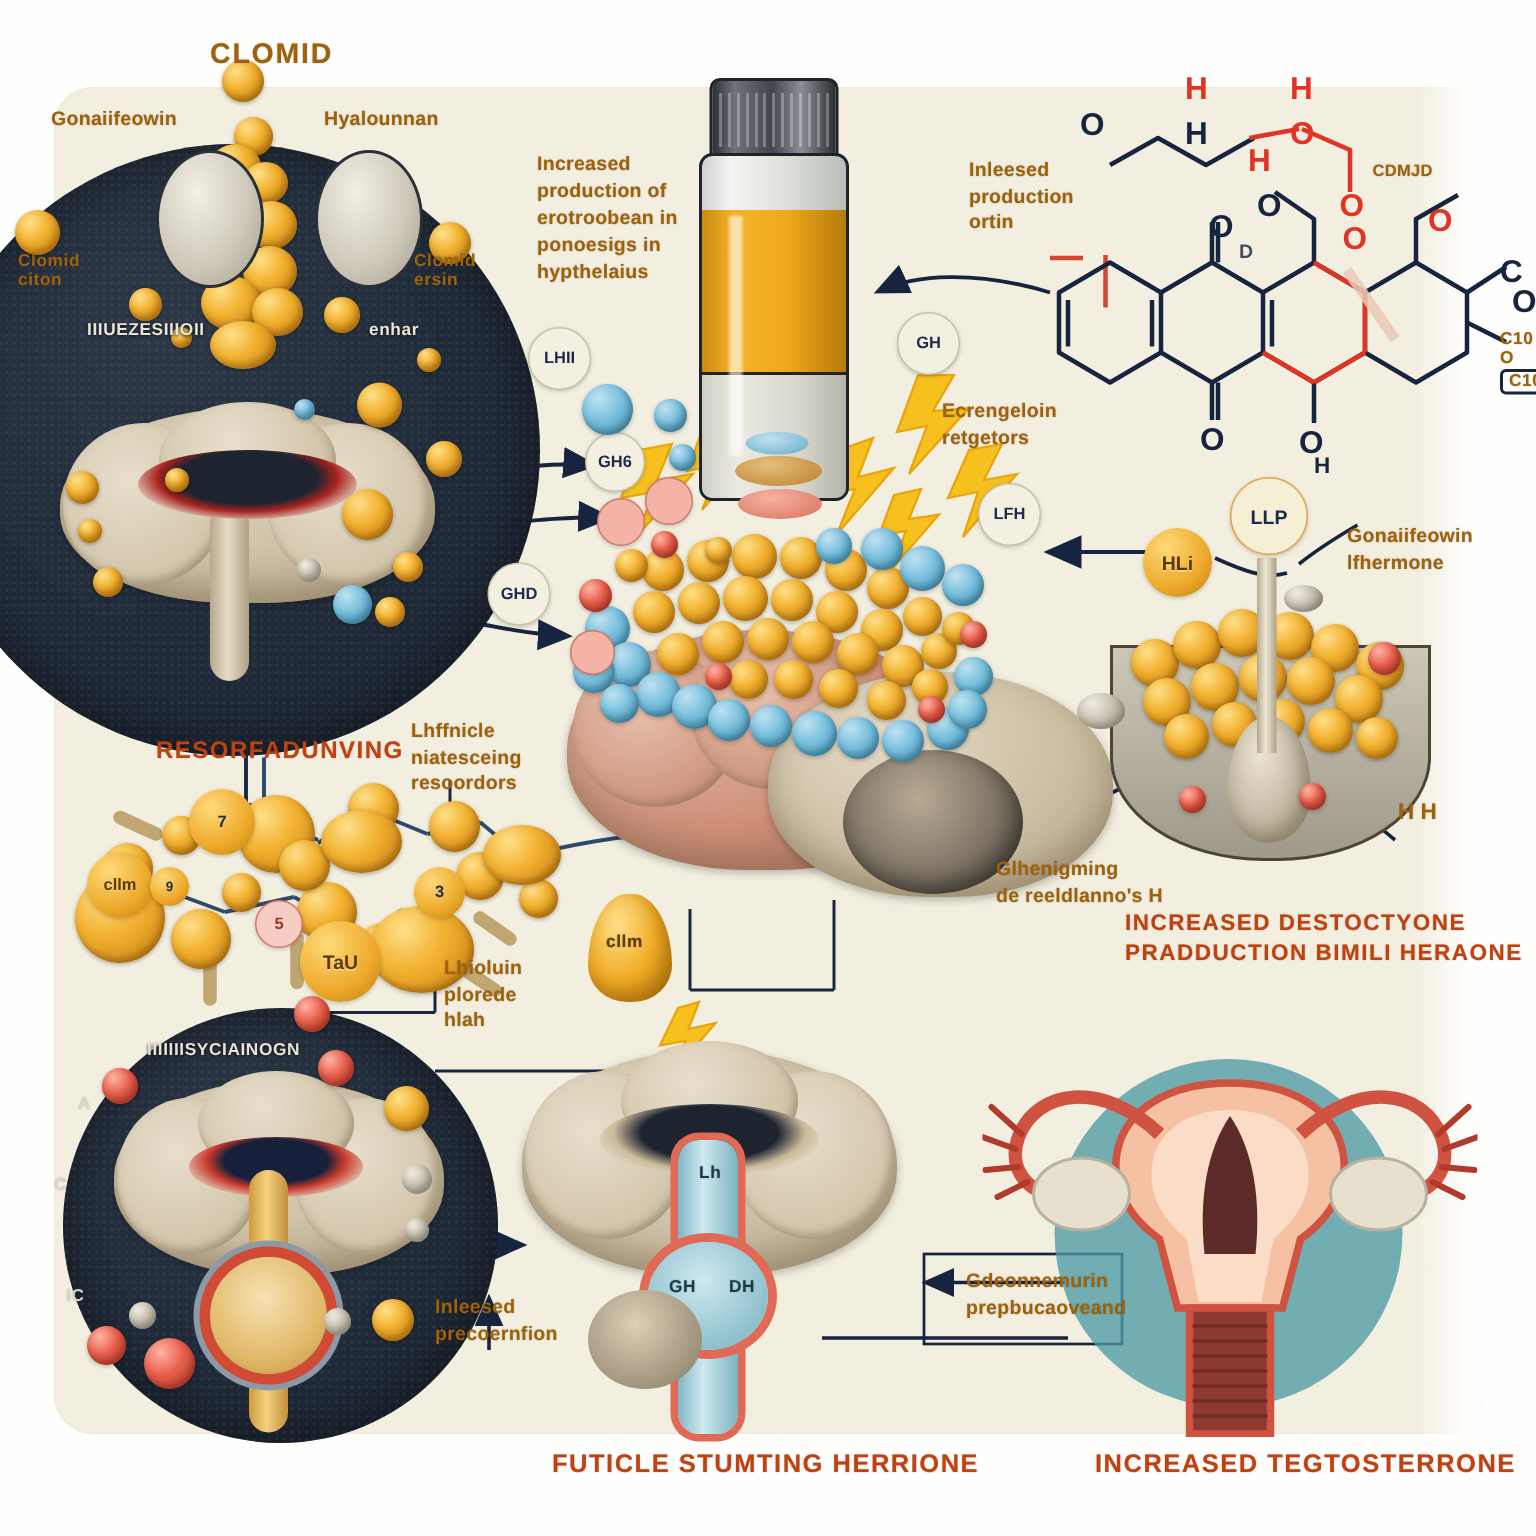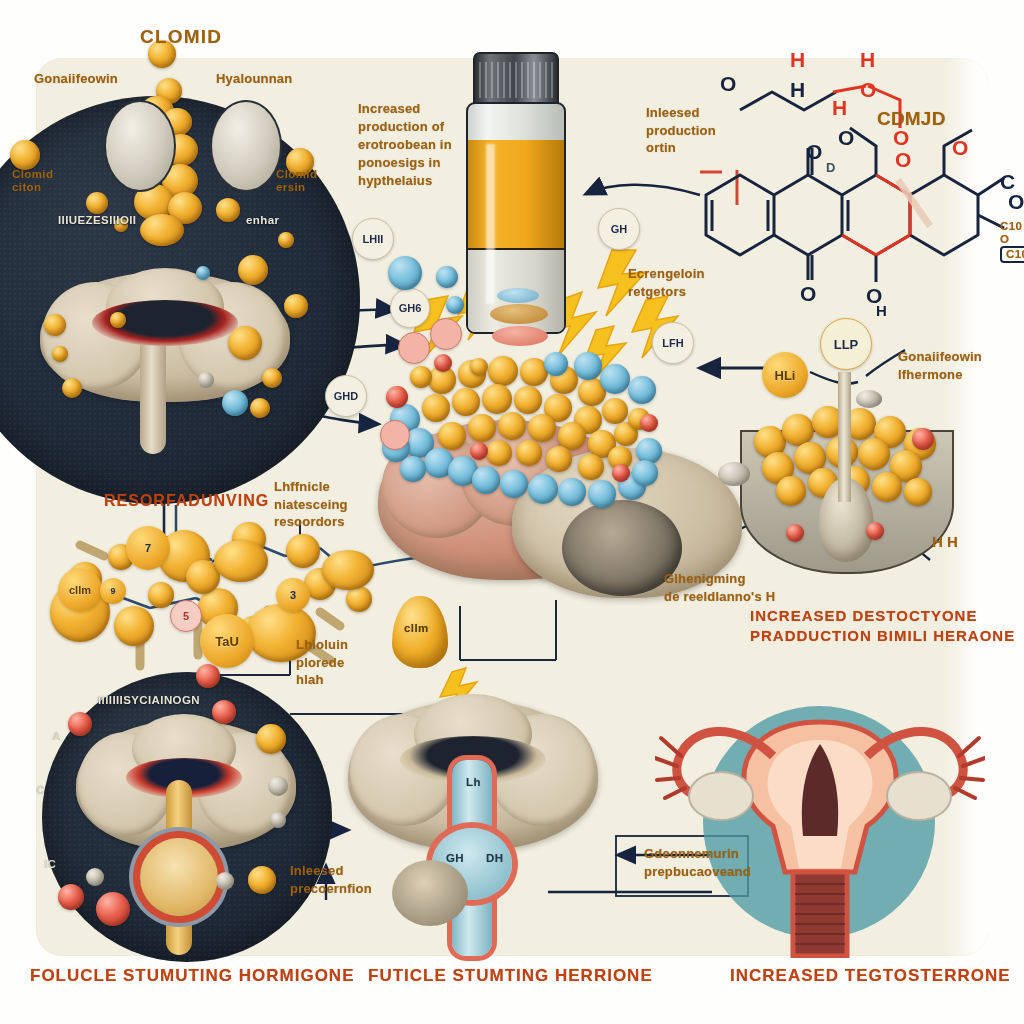--- a/index.html
+++ b/index.html
@@ -329,21 +329,21 @@
 hypthelaius</span>
 
   <div class="chip" style="left:352px;top:218px;width:40px;height:40px;">LHII</div>
   <div class="chip" style="left:390px;top:288px;width:38px;height:38px;">GH6</div>
   <div class="chip" style="left:325px;top:375px;width:40px;height:40px;">GHD</div>
   <div class="chip" style="left:598px;top:208px;width:40px;height:40px;">GH</div>
 
   <span class="cap lbl" style="left:646px;top:104px;white-space:pre-line;line-height:1.35;">Inleesed
 production
 ortin</span>
-  <span class="cap lbl" style="left:877px;top:108px;font-size:19px;">CDMJD</span>
+  <span class="cap lbl" style="left:915px;top:108px;font-size:11px;">CDMJD</span>
 
   <div>
     <span class="atom" style="left:720px;top:72px;">O</span>
     <span class="atom atomR" style="left:790px;top:48px;">H</span>
     <span class="atom" style="left:790px;top:78px;">H</span>
     <span class="atom atomR" style="left:860px;top:48px;">H</span>
     <span class="atom atomR" style="left:860px;top:78px;">O</span>
     <span class="atom atomR" style="left:832px;top:96px;">H</span>
     <span class="atom" style="left:838px;top:126px;">O</span>
     <span class="atom atomR" style="left:893px;top:126px;">O</span>
@@ -613,17 +613,16 @@
         <path d="M304,56 L324,38"></path>
           <path d="M308,66 L330,58"></path>
           <path d="M306,78 L328,80"></path>
           <path d="M300,88 L320,98"></path>
       </g>
     </svg>
   </div>
   <span class="cap lbl" style="left:644px;top:845px;white-space:pre-line;line-height:1.35;">Gdeonnemurin
 prepbucaoveand</span>
 
-  <span class="cap foot" style="left:30px;top:966px;">FOLUCLE STUMUTING HORMIGONE</span>
   <span class="cap foot" style="left:368px;top:966px;">FUTICLE STUMTING HERRIONE</span>
   <span class="cap foot" style="left:730px;top:966px;">INCREASED TEGTOSTERRONE</span>
 
 </div>
 
 </body></html>

